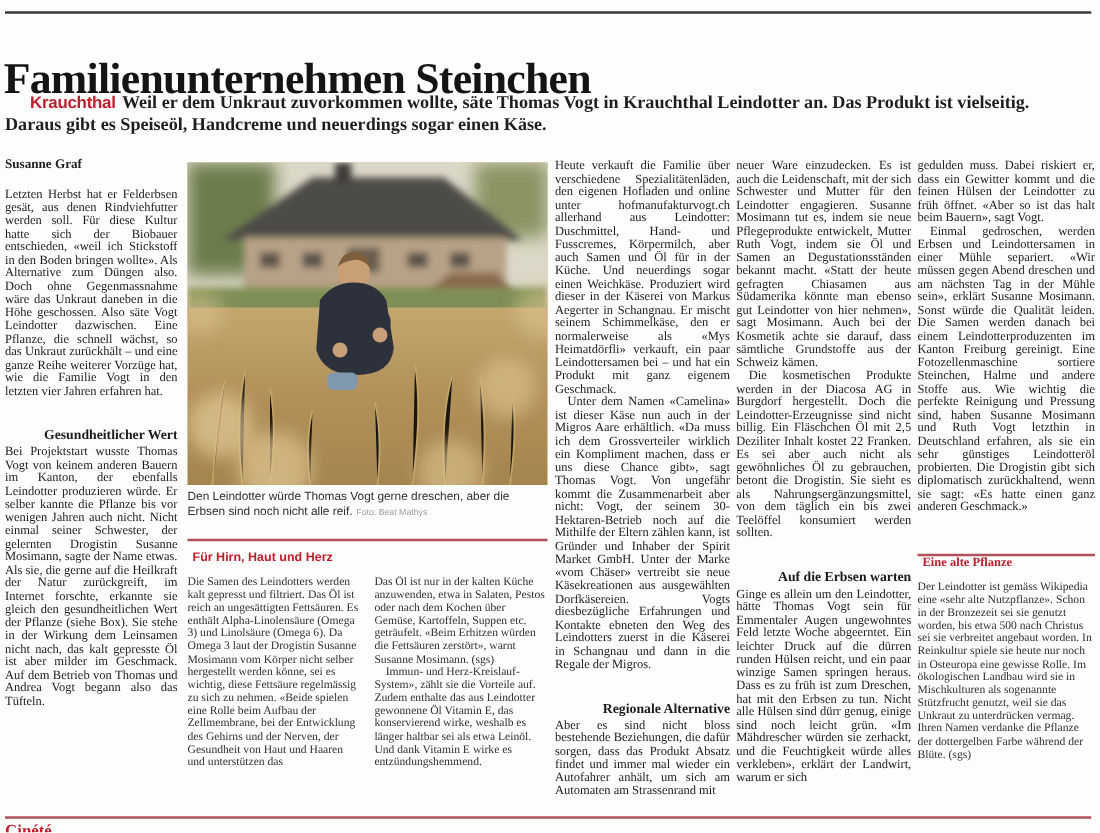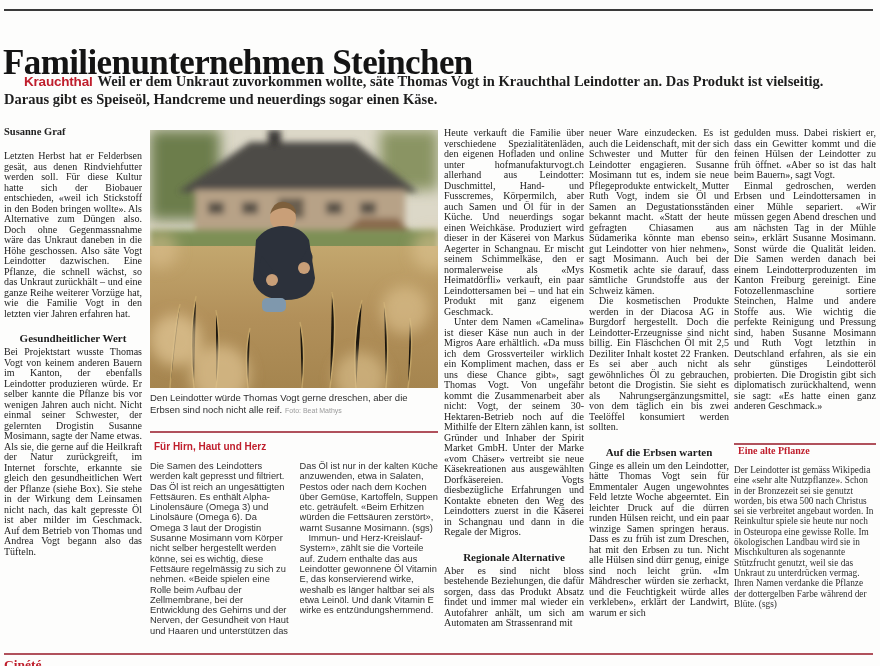--- a/index.html
+++ b/index.html
@@ -21,22 +21,22 @@
 
   .byline{position:absolute;left:4px;top:126px;
           font-family:Liberation Serif, serif;
           font-weight:bold;font-size:10.5px;color:#222;}
 
   .col{position:absolute;font-family:"Liberation Serif","DejaVu Serif",serif;
        font-size:10px;line-height:10.5px;text-align:justify;overflow:hidden;
        hyphens:auto;-webkit-hyphens:auto;color:#1b1b1b;}
   .col p{margin:0;}
   .col p + p{text-indent:10px;}
-  .xhead{font-weight:bold;font-size:11px;line-height:12px;margin:13px 0 3px;
-         text-align:center;text-indent:0 !important;}
+  .xhead{font-weight:bold;font-size:11px;line-height:12px;margin:23px 0 3px;
+         text-align:right;text-indent:0 !important;}
 
   .col1{left:4px;top:151px;width:138px;height:494px;}
   .col2{left:444px;top:128px;width:140px;height:518px;}
   .col3{left:589px;top:128px;width:140px;height:518px;}
   .col4{left:734px;top:128px;width:142px;height:302px;}
 
   .photo-wrap{position:absolute;left:150px;top:130px;width:288px;}
   .photo{display:block;width:288px;height:258px;background:#c9b088;}
   .caption{margin-top:4px;font-family:"Liberation Sans","DejaVu Sans",sans-serif;
            font-size:9.5px;line-height:11.5px;color:#2d2d2d;text-align:left;}
@@ -44,21 +44,21 @@
 
   .side-box{font-family:"Liberation Sans","DejaVu Sans",sans-serif;text-align:left;}
   .box-title{color:#bf1e2c;font-weight:bold;font-size:10px;margin:0 4px 9px;}
   .box-text{font-size:9.3px;line-height:10.3px;color:#303030;}
   .box-text p{margin:0;}
   .box-text p + p{text-indent:9px;}
 
   .health-box{position:absolute;left:150px;top:431px;width:288px;height:224px;
               border-top:2px solid #b0515c;padding-top:8px;box-sizing:border-box;overflow:hidden;}
   .box-cols{display:flex;gap:11px;}
-  .box-col{width:139px;overflow:hidden;height:182px;}
+  .box-col{width:139px;overflow:hidden;height:182px;font-family:Liberation Serif, serif;}
 
   .plant-box{position:absolute;left:734px;top:443px;width:142px;height:196px;
              border-top:2px solid #b0515c;padding-top:0;box-sizing:border-box;overflow:hidden;font-family:Liberation Serif, serif;}
 
   .bottom-rule{position:absolute;left:4px;right:7px;top:653px;height:2px;background:#b0515c;}
   .footer-teaser{position:absolute;left:4px;top:657px;color:#bf1e2c;
                  font-family:"Liberation Serif","DejaVu Serif",serif;
                  font-weight:bold;font-size:13.5px;}
 </style>
 </head>

